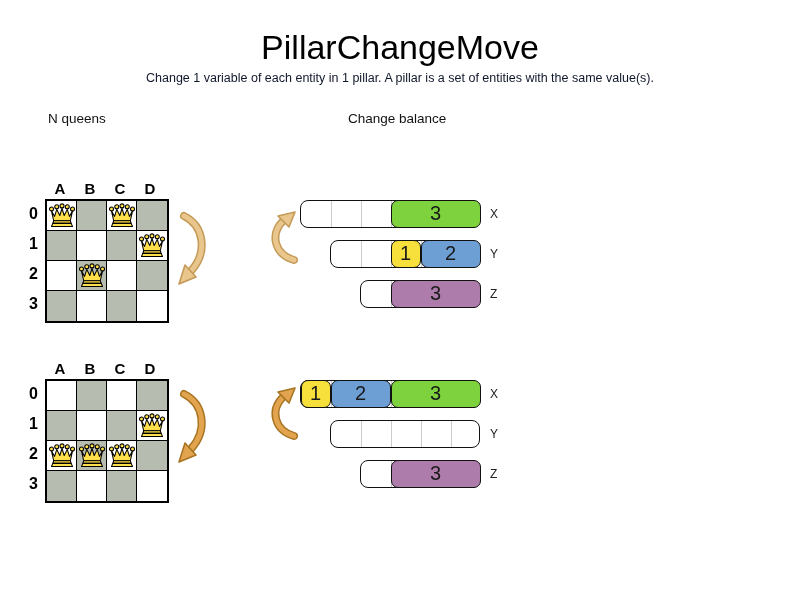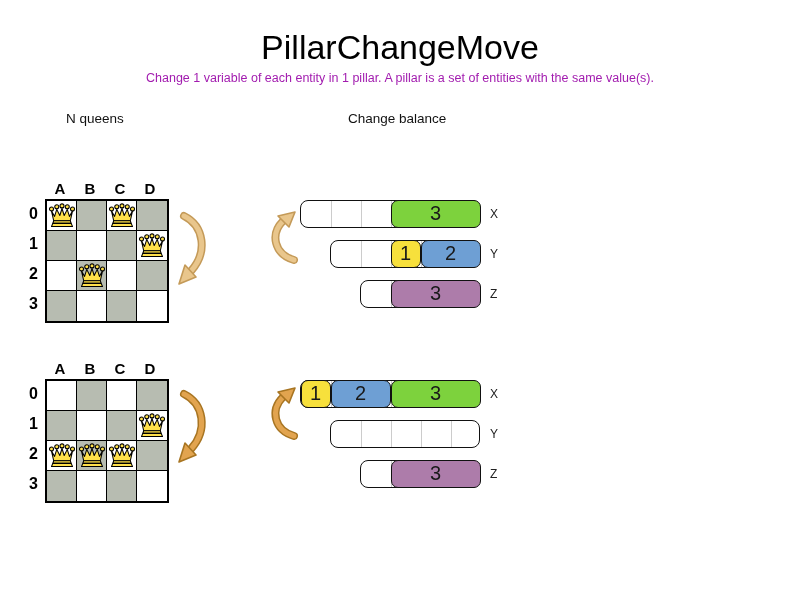--- a/index.html
+++ b/index.html
@@ -2,23 +2,23 @@
 <html style="--board-gray: #b7bcb1; --queen-gold: #ffe04a; --block-green: #7dd23d; --block-yellow: #f7e03c; --block-blue: #6e9fd4; --block-purple: #ad7caa; --separator: #cccccc; --arrow-light: #e9c68c; --arrow-light-outline: #c49a58; --arrow-dark: #e2a44f; --arrow-dark-outline: #a87522;"><head>
 <meta charset="utf-8">
 <style>
   html,body{margin:0;padding:0;background:#fff;}
   .stage{position:relative;width:800px;height:600px;background:#fff;overflow:hidden;
          font-family:"Liberation Sans", sans-serif;color:#000;}
 
   .title{position:absolute;top:28px;left:0;width:100%;text-align:center;
          font-size:34px;line-height:38px;font-weight:400;}
   .subtitle{position:absolute;top:70px;left:0;width:100%;text-align:center;
-            font-size:12.5px;line-height:16px;color:#a21caf;}
+            font-size:12.5px;line-height:16px;color:#0f172a;}
   .heading{position:absolute;font-size:13.5px;color:#111;}
-  .heading.hl{left:66px;top:111px;}
+  .heading.hl{left:48px;top:111px;}
   .heading.hr{left:348px;top:111px;}
 
   
   .board-group{position:absolute;left:24px;width:160px;height:146px;}
   .col-labels{position:absolute;left:21px;top:1px;width:120px;height:16px;display:flex;}
   .col-label{width:30px;text-align:center;font-weight:700;font-size:15px;line-height:16px;}
   .row-labels{position:absolute;left:0;top:19px;width:19px;}
   .row-label{height:30px;line-height:30px;text-align:center;font-weight:700;font-size:16px;}
   .board-grid{position:absolute;left:21px;top:19px;width:120px;height:120px;
               border:2px solid #000;background:#fff;

